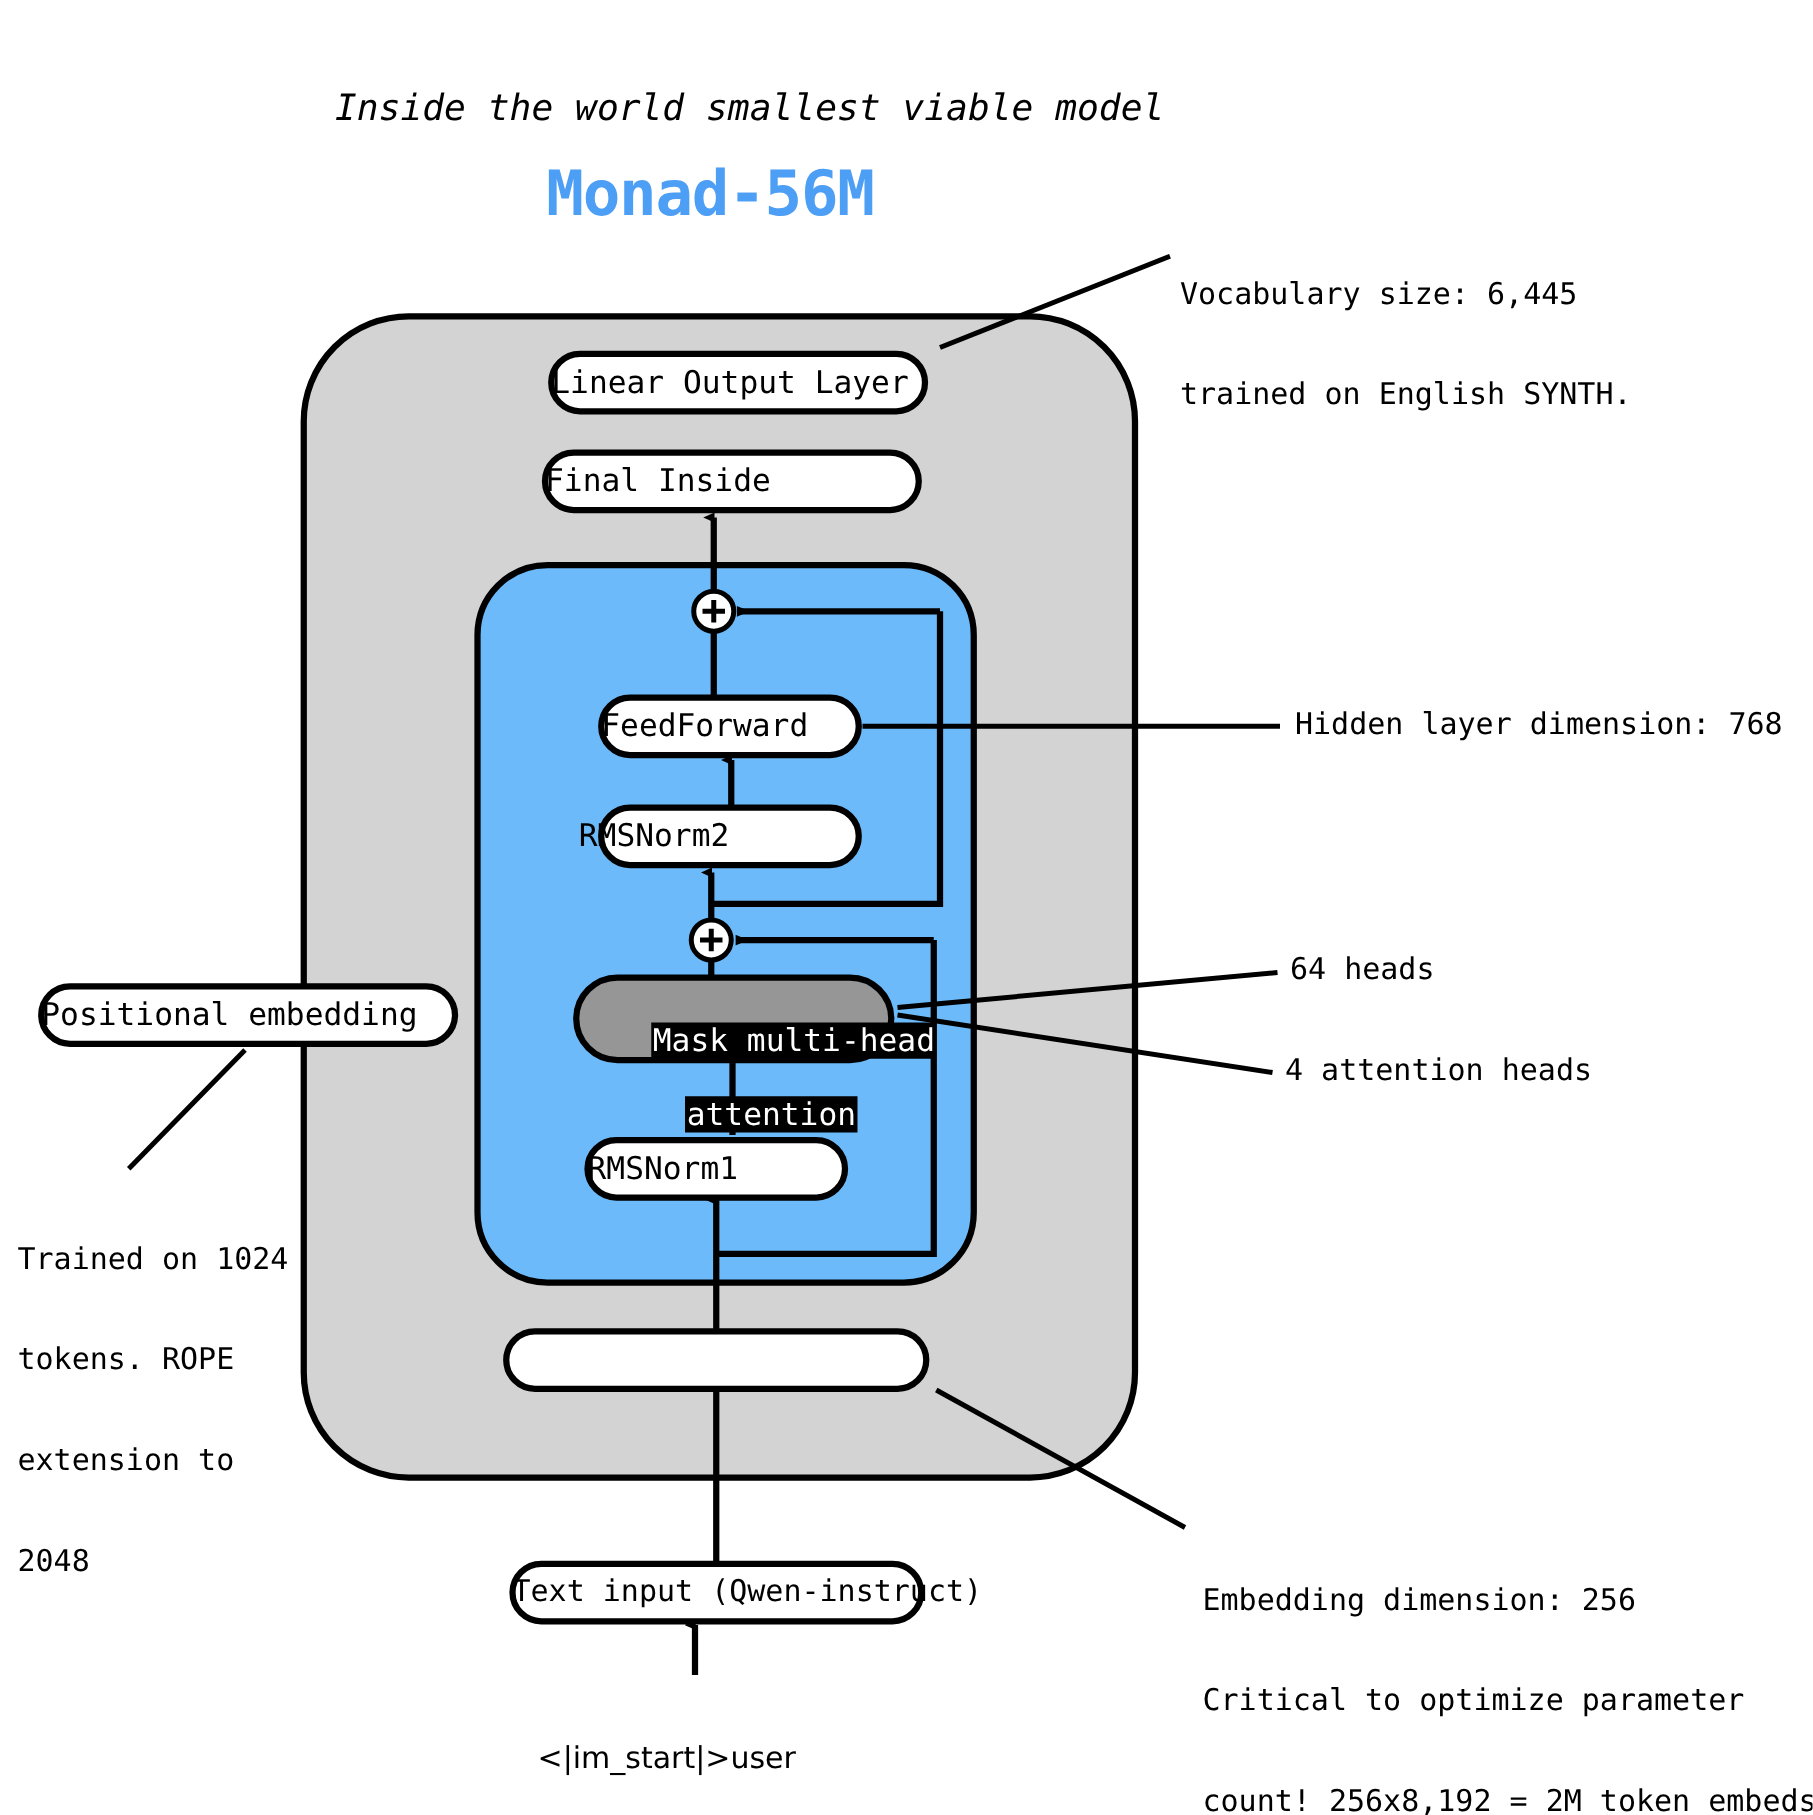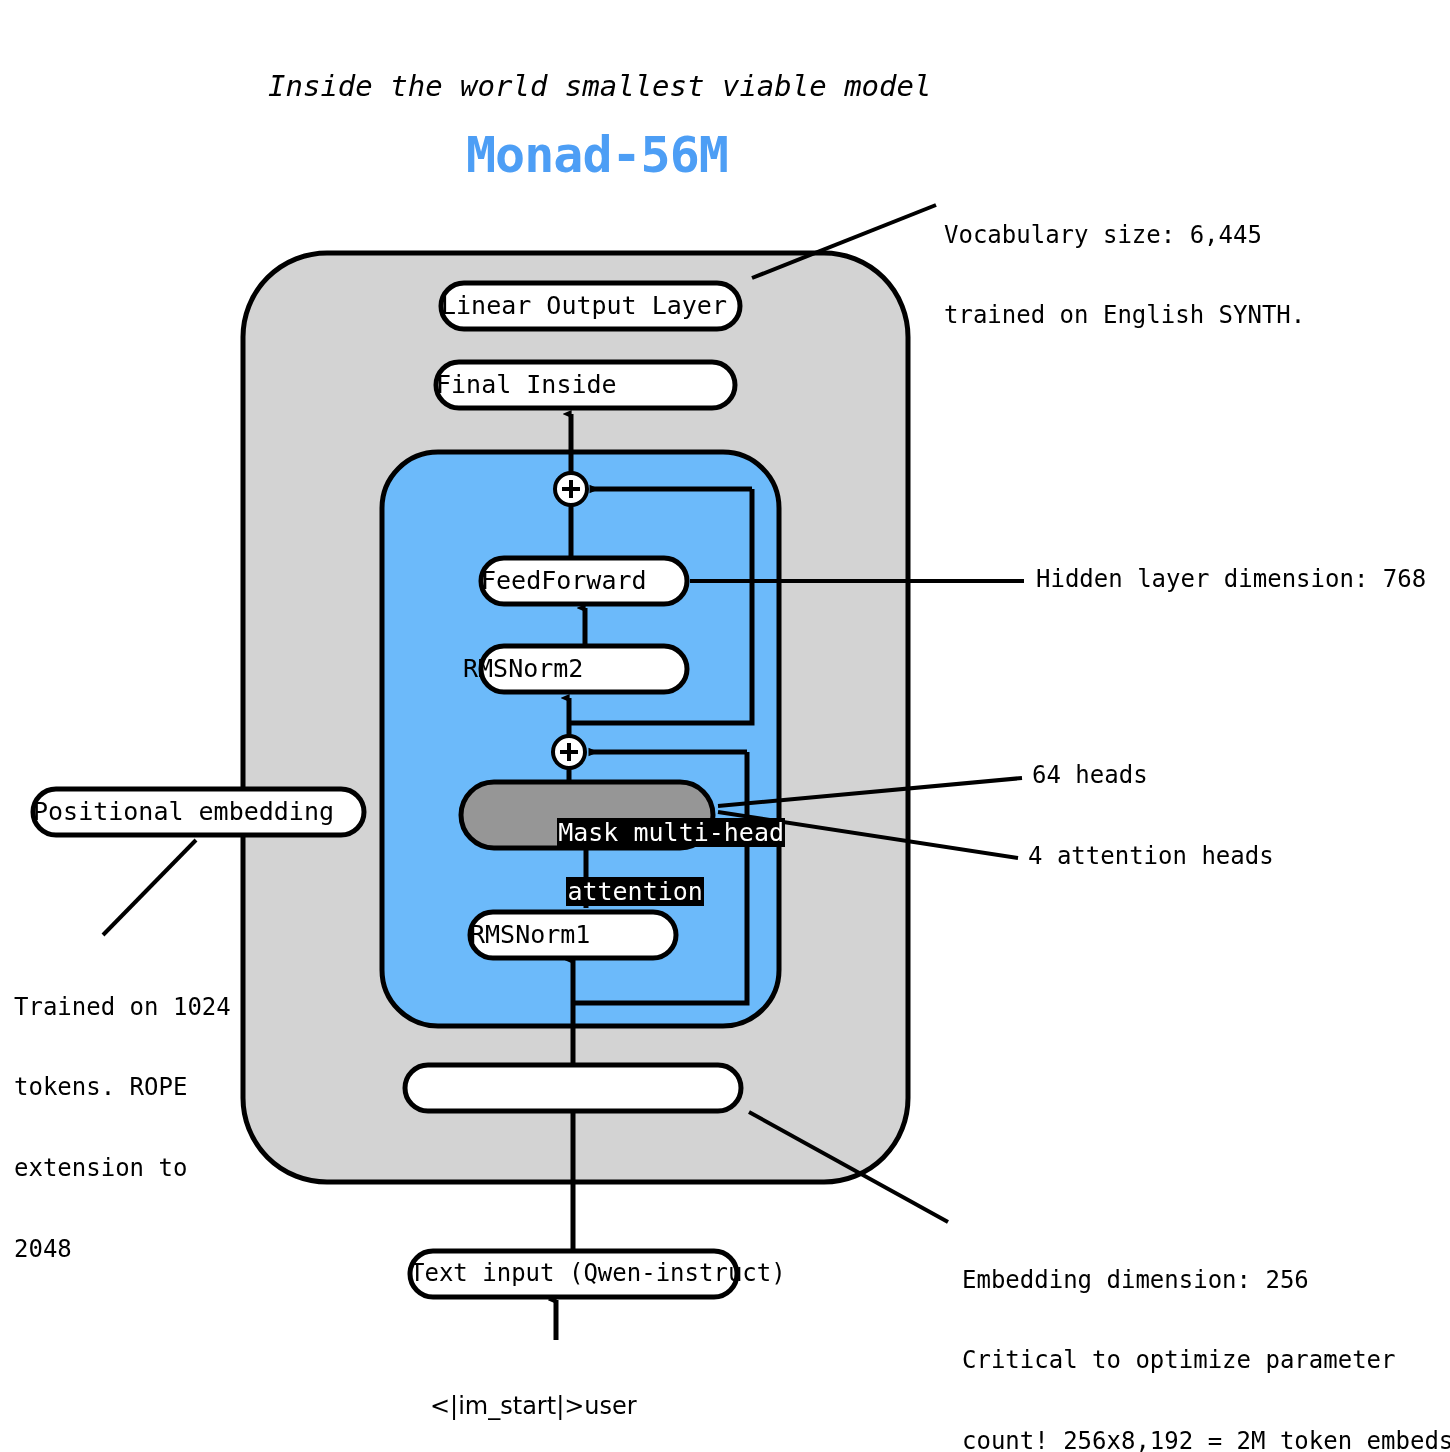--- a/index.html
+++ b/index.html
@@ -43,21 +43,20 @@
     letter-spacing: 0px;
     margin-top: 29px;
   }
   #model-name {
     left: 437px;
     top: 126px;
     font-size: 50px;
     font-weight: bold;
     color: #4D9EF5;
     letter-spacing: -1px;
-    margin-left: 29px;
   }
 
   .node-label {
     position: absolute;
     text-align: left;
     font-size: 25px;
     color: #000000;
     font-family: "DejaVu Sans Mono", monospace;
     white-space: pre;
     line-height: 1.12;
@@ -67,21 +66,20 @@
     text-align: center;
     font-size: 25px;
     line-height: 1.18;
     font-family: "DejaVu Sans Mono", monospace;
     white-space: pre;
   }
   .attn-label span {
     background: #000000;
     color: #ffffff;
     padding: 0 1px;
-    margin-left: 36px;
   }
 
   .ann {
     position: absolute;
     font-size: 24px;
     line-height: 1.12;
     white-space: pre;
     color: #000000;
     font-family: "DejaVu Sans Mono", monospace;
   }

